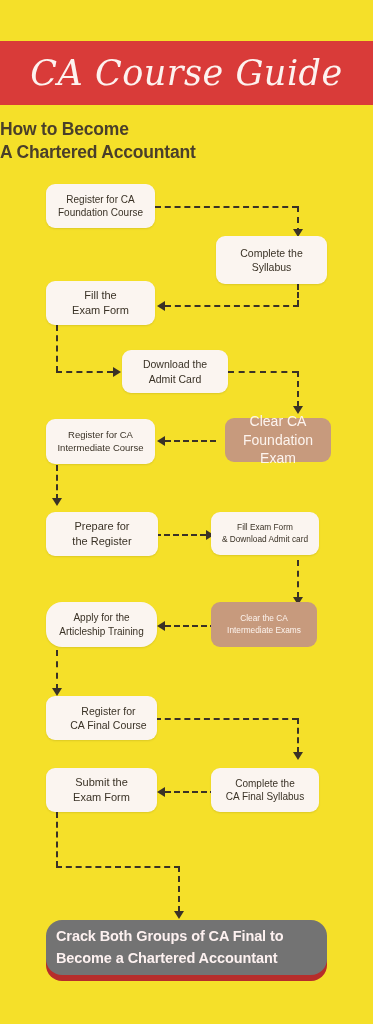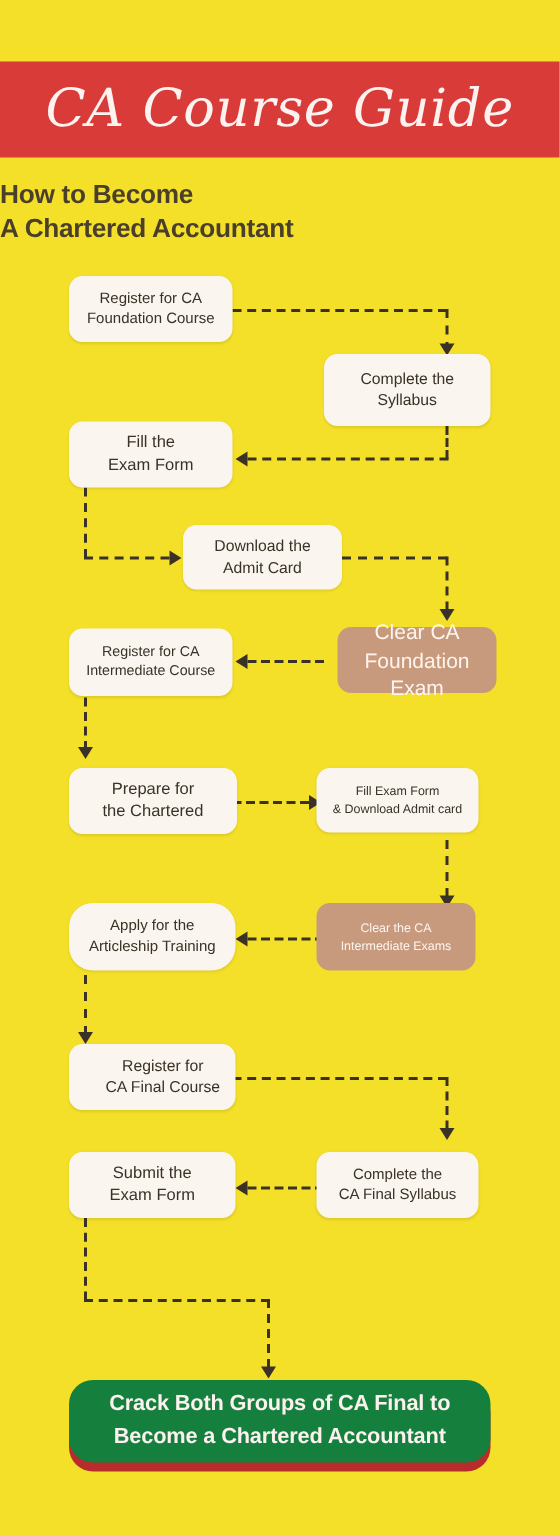--- a/index.html
+++ b/index.html
@@ -90,24 +90,23 @@
   .cta-wrap{position:absolute;}
   .cta-shadow{
     position:absolute;left:0;top:6px;
     width:100%;height:100%;
     background:#b62d2b;
     border-radius:16px;
   }
   .cta{
     position:absolute;left:0;top:0;
     width:100%;height:100%;
-    background:#15803d;
+    background:#737373;
     border-radius:16px;
     display:flex;align-items:center;justify-content:center;
-    text-align:center;
     color:#fdf1f0;
     font-weight:bold;
     font-size:14.5px;
     line-height:1.45;
     box-sizing:border-box;
     padding:0 10px;
     letter-spacing:-0.1px;
   }
 </style>
 </head>
@@ -206,21 +205,21 @@
   <div class="node cream" style="left:46px;top:419px;width:109px;height:45px;font-size:9.5px;">
     <span>
       <span class="txt">Register for CA</span>
       <span class="txt">Intermediate Course</span>
     </span>
   </div>
 
   <div class="node cream" style="left:46px;top:512px;width:112px;height:44px;font-size:11px;">
     <span>
       <span class="txt">Prepare for</span>
-      <span class="txt">the Chartered</span>
+      <span class="txt">the Register</span>
     </span>
   </div>
 
   <div class="node brown" style="left:211px;top:602px;width:106px;height:45px;font-size:8.3px;">
     <span>
       <span class="txt">Clear the CA</span>
       <span class="txt">Intermediate Exams</span>
     </span>
   </div>
 

